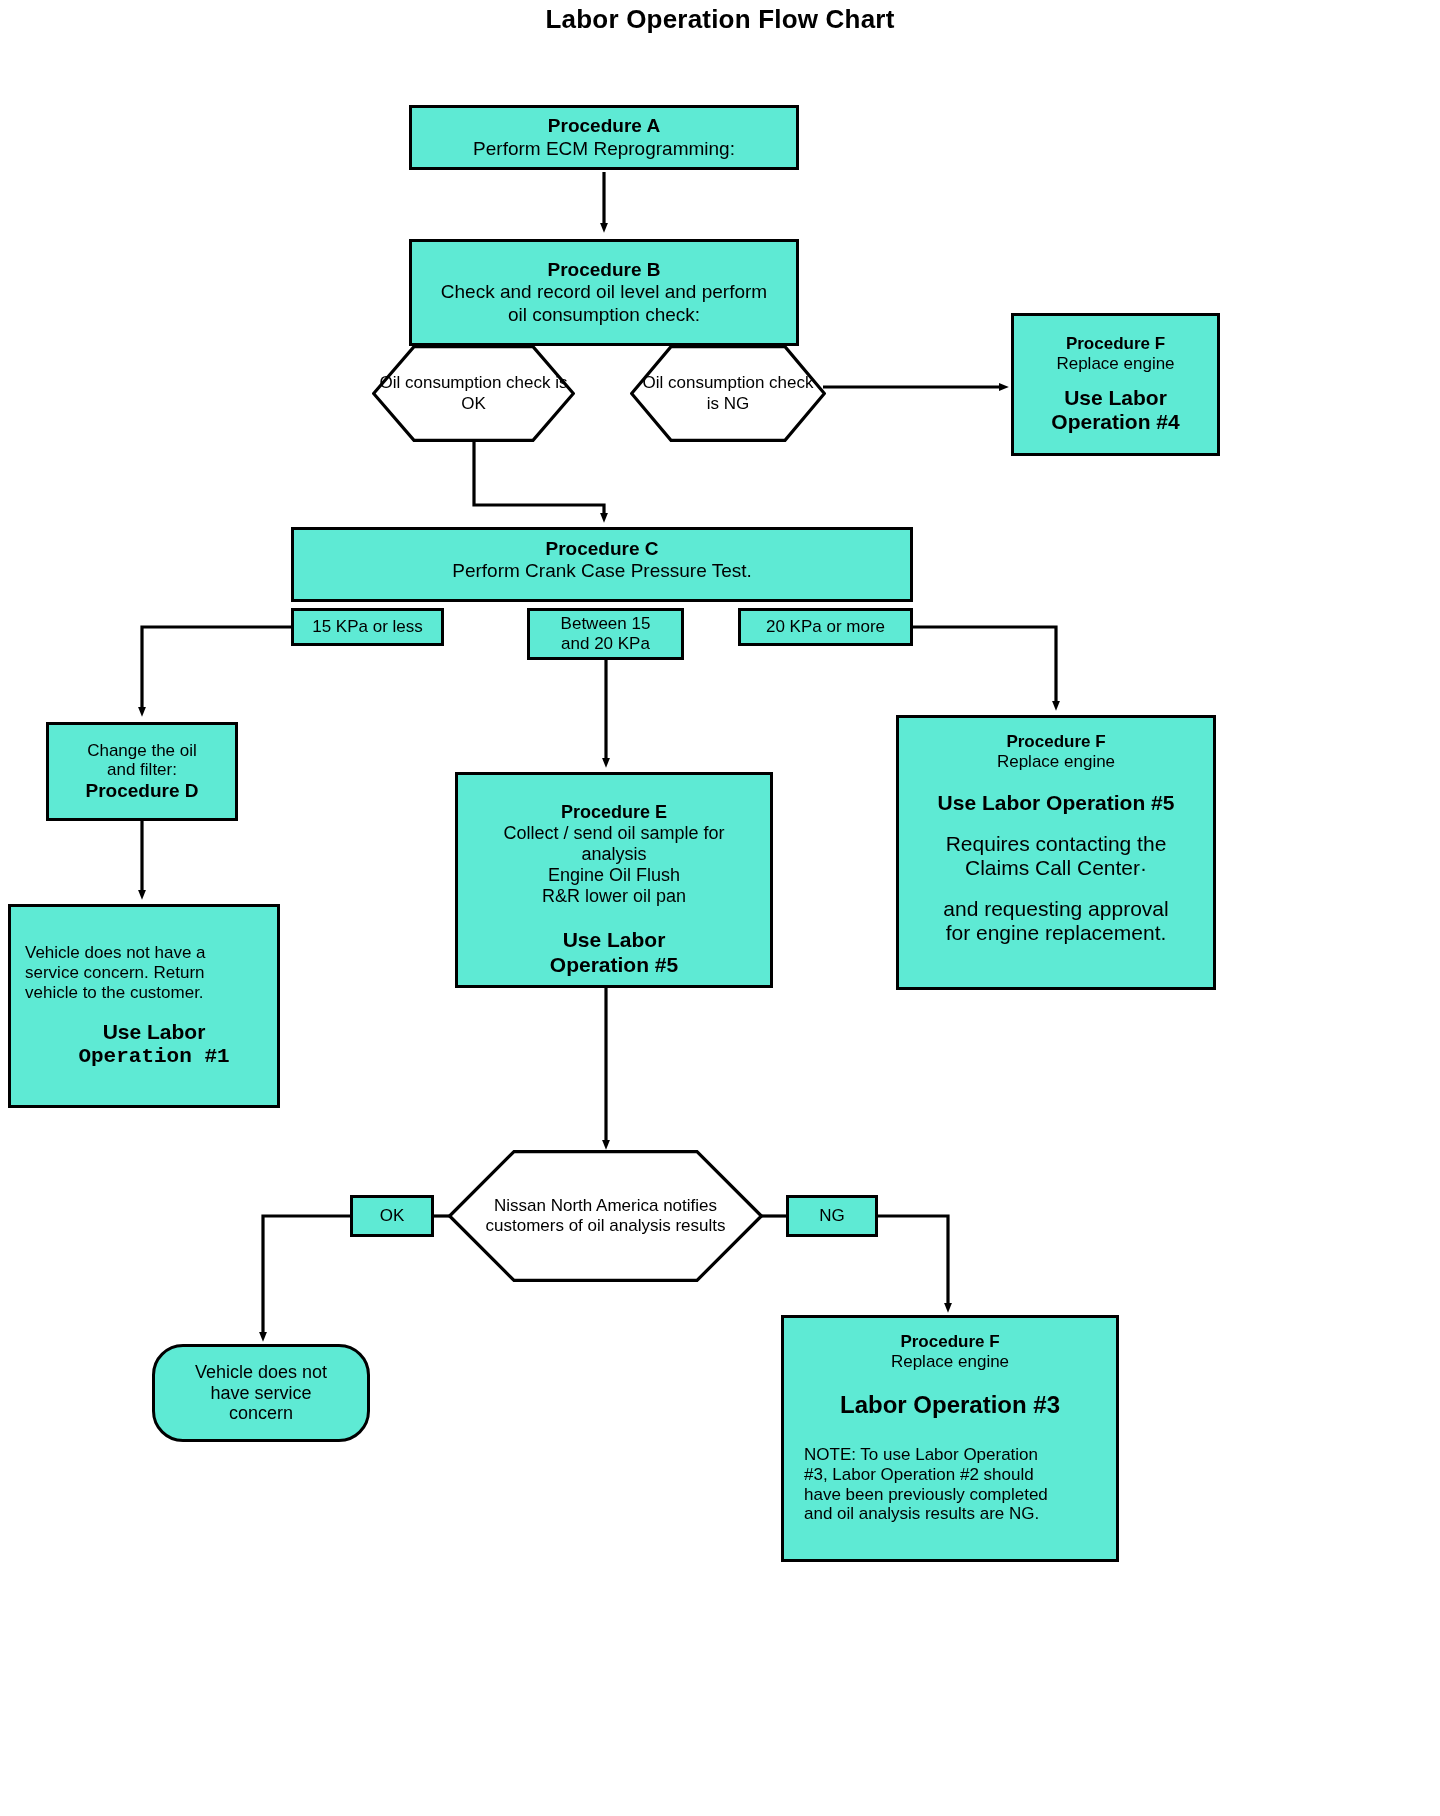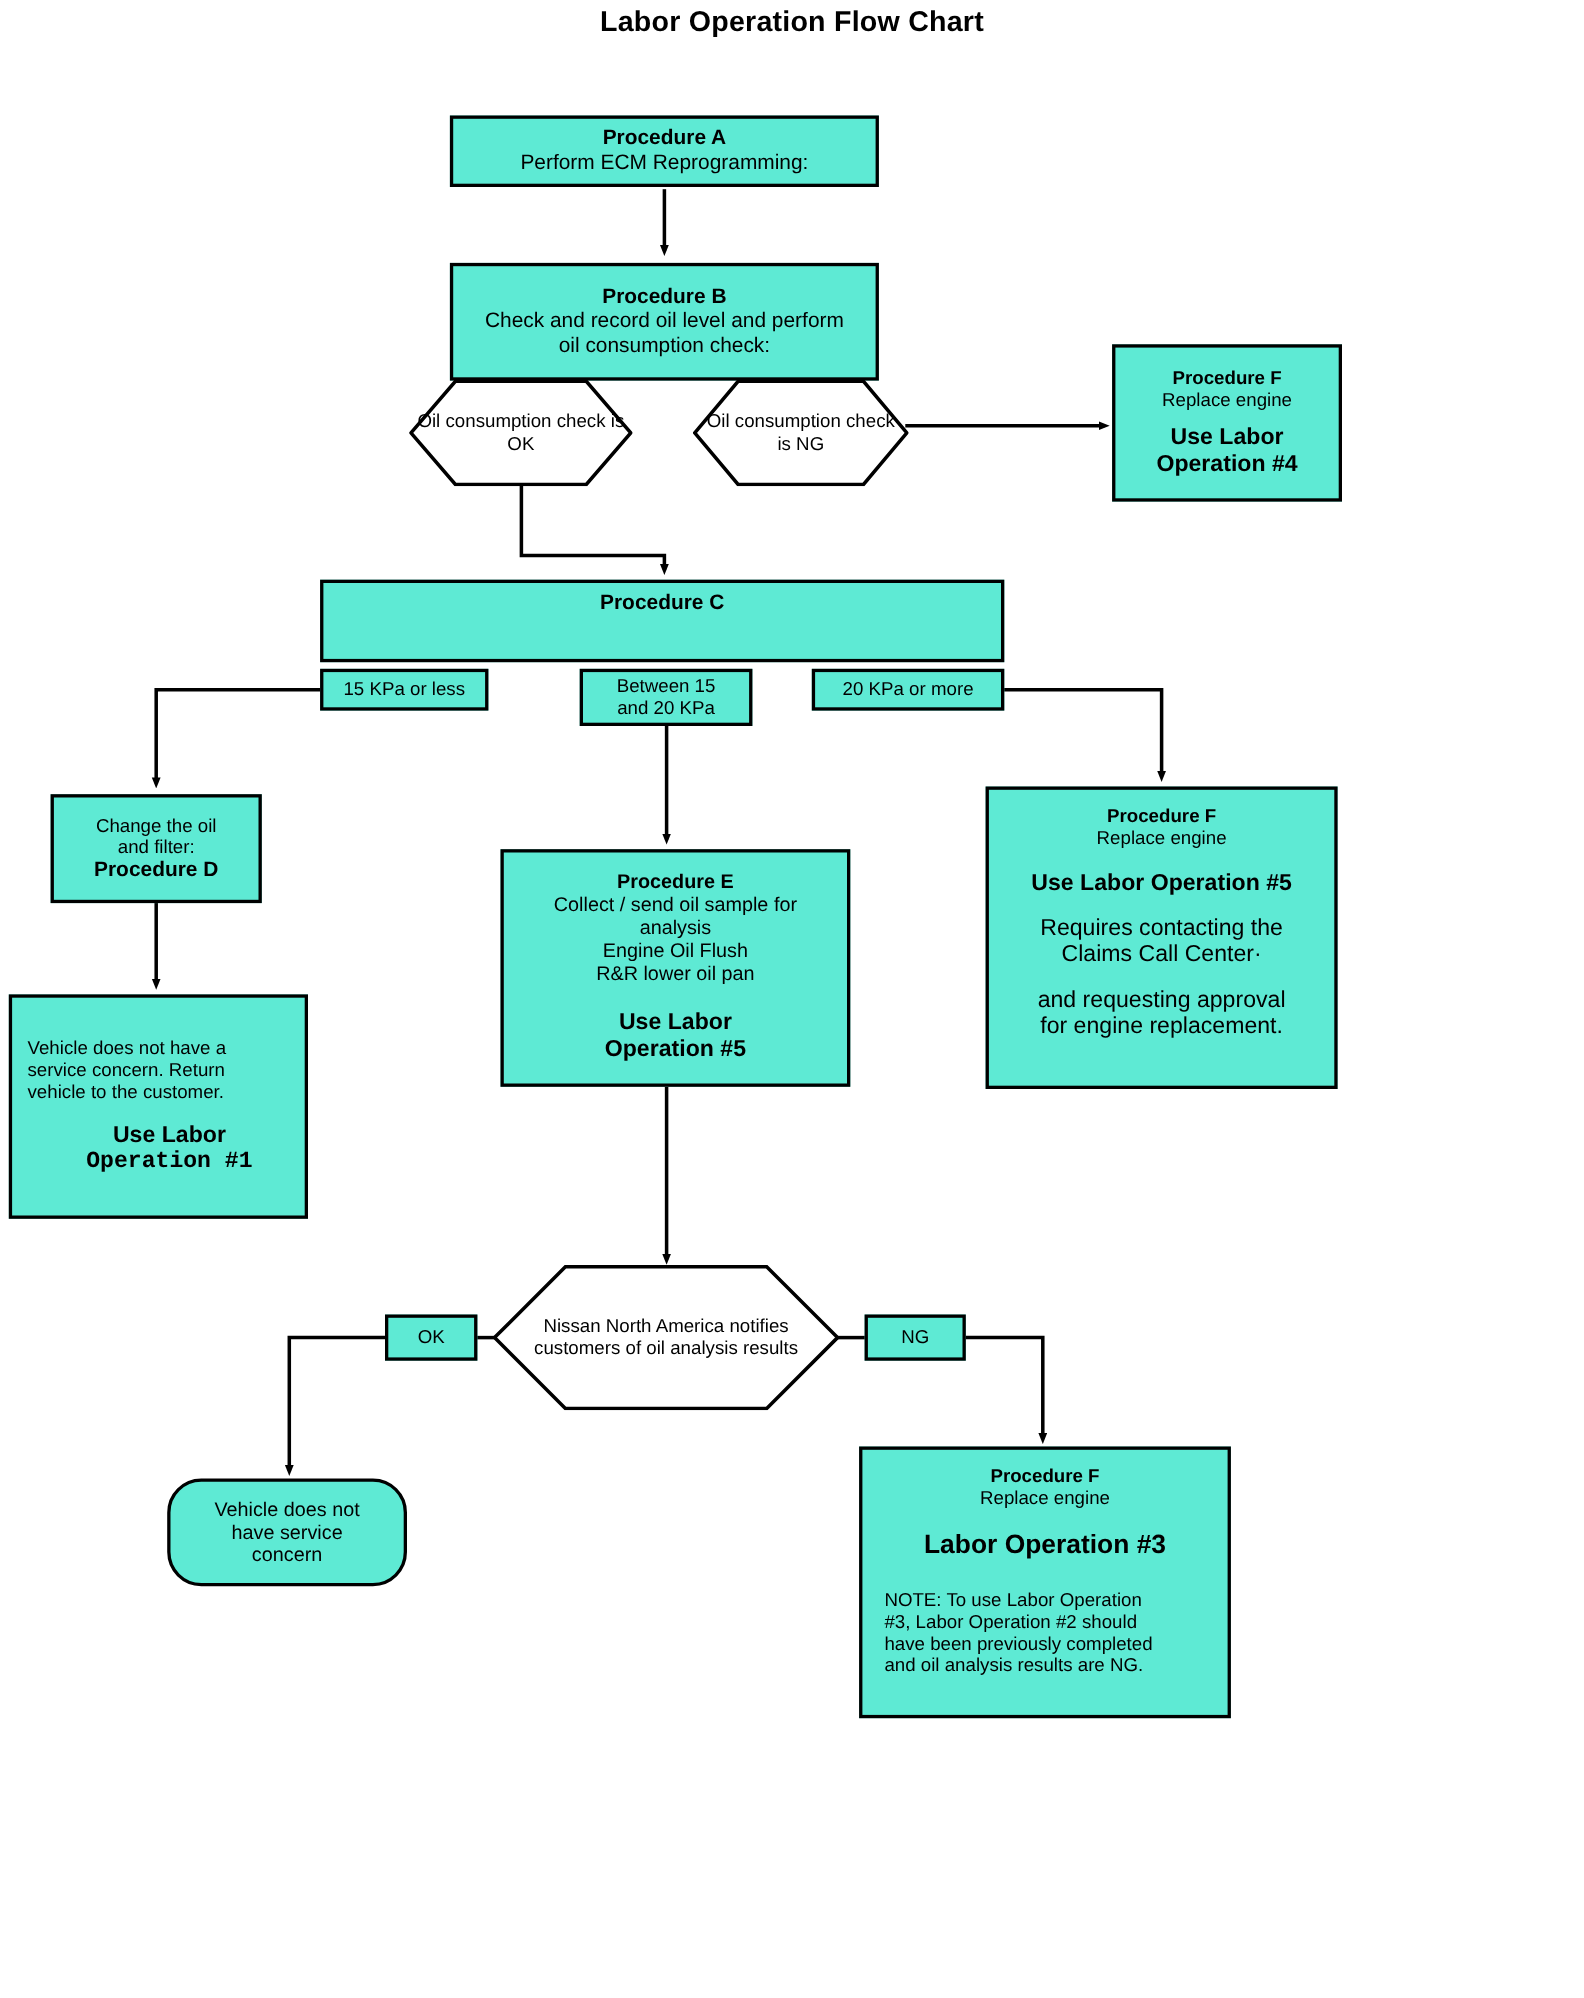--- a/index.html
+++ b/index.html
@@ -108,20 +108,21 @@
   <div class="node" style="left:1011px;top:313px;width:209px;height:143px;">
     <span class="ln b s17">Procedure F</span>
     <span class="ln n s17">Replace engine</span>
     <span class="ln" style="height:12px;"></span>
     <span class="ln b s21">Use Labor</span>
     <span class="ln b s21">Operation #4</span>
   </div>
 
   <div class="node" style="left:291px;top:527px;width:622px;height:75px;justify-content:flex-start;padding-top:8px;">
     <span class="ln b s19">Procedure C</span>
+    <span class="ln n s19">Perform Crank Case Pressure Test.</span>
   </div>
 
   <div class="node" style="left:291px;top:608px;width:153px;height:38px;">
     <span class="ln n s17">15 KPa or less</span>
   </div>
 
   <div class="node" style="left:527px;top:608px;width:157px;height:52px;">
     <span class="ln n s17">Between 15</span>
     <span class="ln n s17">and 20 KPa</span>
   </div>
@@ -138,21 +139,21 @@
 
   <div class="node" style="left:8px;top:904px;width:272px;height:204px;align-items:flex-start;padding-left:14px;">
     <span class="ln n s17" style="text-align:left;">Vehicle does not have a</span>
     <span class="ln n s17" style="text-align:left;">service concern. Return</span>
     <span class="ln n s17" style="text-align:left;">vehicle to the customer.</span>
     <span class="ln" style="height:18px;"></span>
     <span class="ln b s21" style="text-align:center;width:258px;">Use Labor</span>
     <span class="ln b s21" style="text-align:center;width:258px;font-family:Liberation Mono, monospace;">Operation #1</span>
   </div>
 
-  <div class="node" style="left:455px;top:772px;width:318px;height:216px;justify-content:flex-start;padding-top:16px;">
+  <div class="node" style="left:455px;top:772px;width:318px;height:216px;justify-content:flex-start;padding-top:27px;">
     <span class="ln b s18">Procedure E</span>
     <span class="ln n s18">Collect / send oil sample for</span>
     <span class="ln n s18">analysis</span>
     <span class="ln n s18">Engine Oil Flush</span>
     <span class="ln n s18">R&amp;R lower oil pan</span>
     <span class="ln" style="height:22px;"></span>
     <span class="ln b s21">Use Labor</span>
     <span class="ln b s21">Operation #5</span>
   </div>
 

